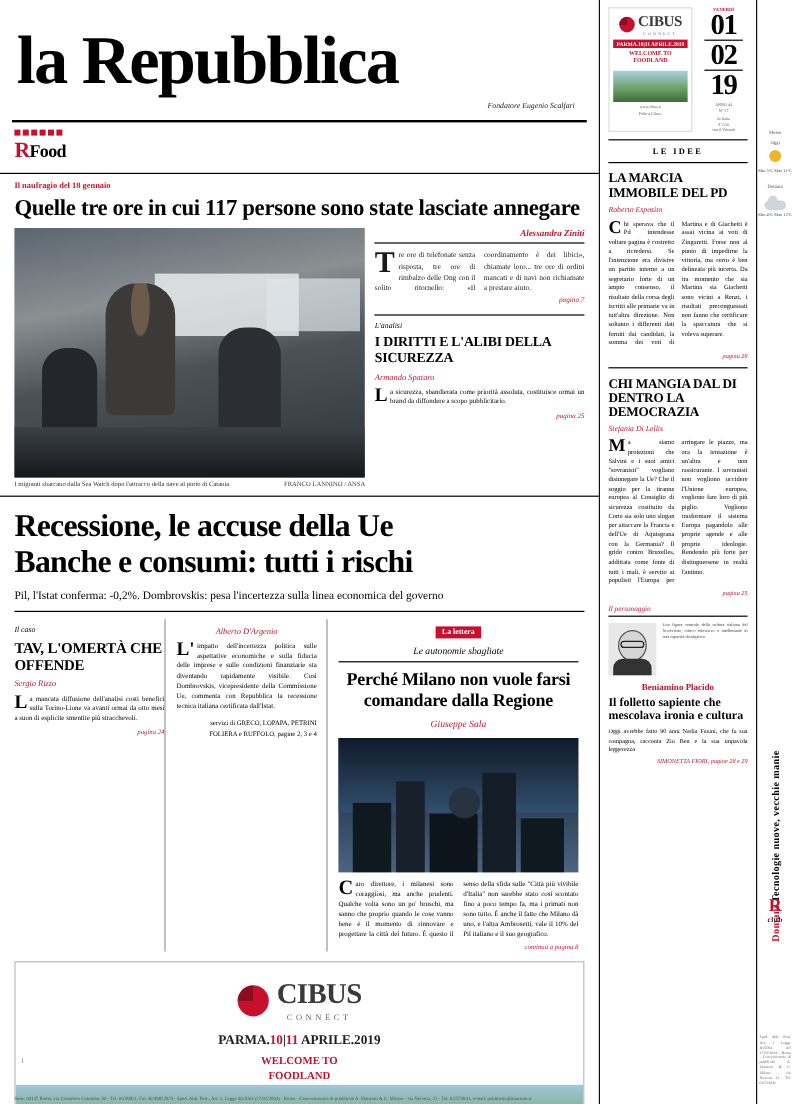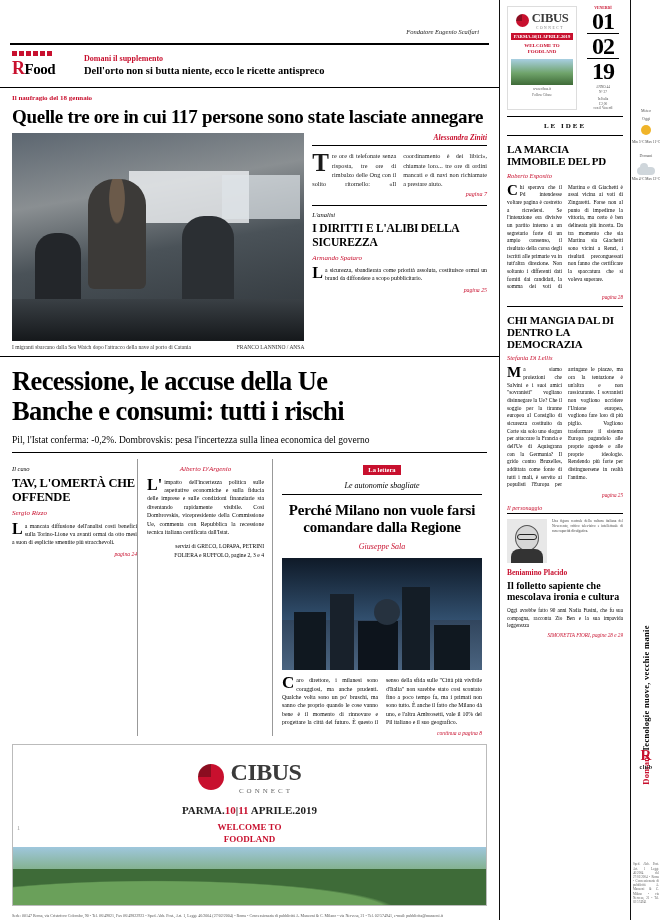--- a/index.html
+++ b/index.html
@@ -227,21 +227,21 @@
   .rc-sep { border-top: 1px solid #000; margin: 6px 7px 0 7px; }
 
   .rc-person { margin: 7px 7px 0 7px; }
   .rc-person-lbl { font-size: 6px; font-style: italic; color:#c8102e; border-bottom:1px solid #000; padding-bottom:2px; }
   .rc-person-body { display:flex; gap: 5px; margin-top: 5px; }
   .rc-face { width: 40px; height: 44px; background:#e8e8e8; position:relative; overflow:hidden; }
   .rc-face .head { position:absolute; left:8px; top:6px; width:24px; height:26px; border-radius:50%; background:#d6d6d6; border:1px solid #555;}
   .rc-face .glasses { position:absolute; left:10px; top:15px; width:20px; height:6px; border:1px solid #222; border-radius:3px;}
   .rc-face .body { position:absolute; left:4px; bottom:0; width:32px; height:14px; background:#333; border-radius:8px 8px 0 0;}
   .rc-person-txt { flex:1; font-size: 3.6px; line-height:1.4; color:#444; text-align:justify; }
-  .rc-person-name { font-size: 7.5px; font-weight:700; color:#c8102e; margin-top: 5px; }
+  .rc-person-name { font-size: 7.5px; font-weight:700; color:#c8102e; margin-top: 5px; text-align: center; }
   .rc-person-head { font-size: 10px; font-weight: 700; line-height: 1.12; margin-top: 3px; }
   .rc-person-tx { font-size: 5.2px; line-height: 1.42; text-align: justify; margin-top: 5px; }
   .rc-person-pg { font-size: 5.2px; font-style: italic; text-align:right; color:#c8102e; margin-top:3px; }
 
   
   .rail-weather { padding-top: 108px; text-align: center; }
   .rail-weather .wlbl { font-size: 4px; color:#555; margin-bottom: 3px; }
   .rail-weather .wicon { width: 18px; height: 14px; margin: 0 auto 2px auto; position: relative; }
   .cloud { position:absolute; bottom:0; left:0; width:18px; height:8px; background:#cfd6db; border-radius:5px; }
   .cloud:before { content:''; position:absolute; left:3px; top:-4px; width:8px; height:8px; background:#cfd6db; border-radius:50%; }
@@ -264,42 +264,39 @@
   }
 </style>
 </head>
 <body>
 
 <div class="page">
 
   <div class="main-col">
 
     <div class="masthead">
+      <div class="masthead-title">la Repubblica</div>
       <div class="masthead-founder">Fondatore Eugenio Scalfari</div>
     </div>
     <div class="rule-thick"></div>
 
     <div class="food-strip">
       <div class="food-logo">
         <div class="food-dots">
             <i></i>
             <i></i>
             <i></i>
             <i></i>
             <i></i>
             <i></i>
           </div>
         <div class="food-logo-text">
           <span class="r">R</span>
           <span>Food</span>
         </div>
-      </div>
-      <div class="food-head">
-        <div class="kicker">Domani il supplemento</div>
-        <div class="line">Dell'orto non si butta niente, ecco le ricette antispreco</div>
       </div>
     </div>
 
     <div class="lead">
       <div class="lead-kicker">Il naufragio del 18 gennaio</div>
       <div class="lead-head">Quelle tre ore in cui 117 persone sono state lasciate annegare</div>
       <div class="lead-body">
         <div class="lead-photo-wrap">
           <div class="photo">
             <div class="tent"></div>

